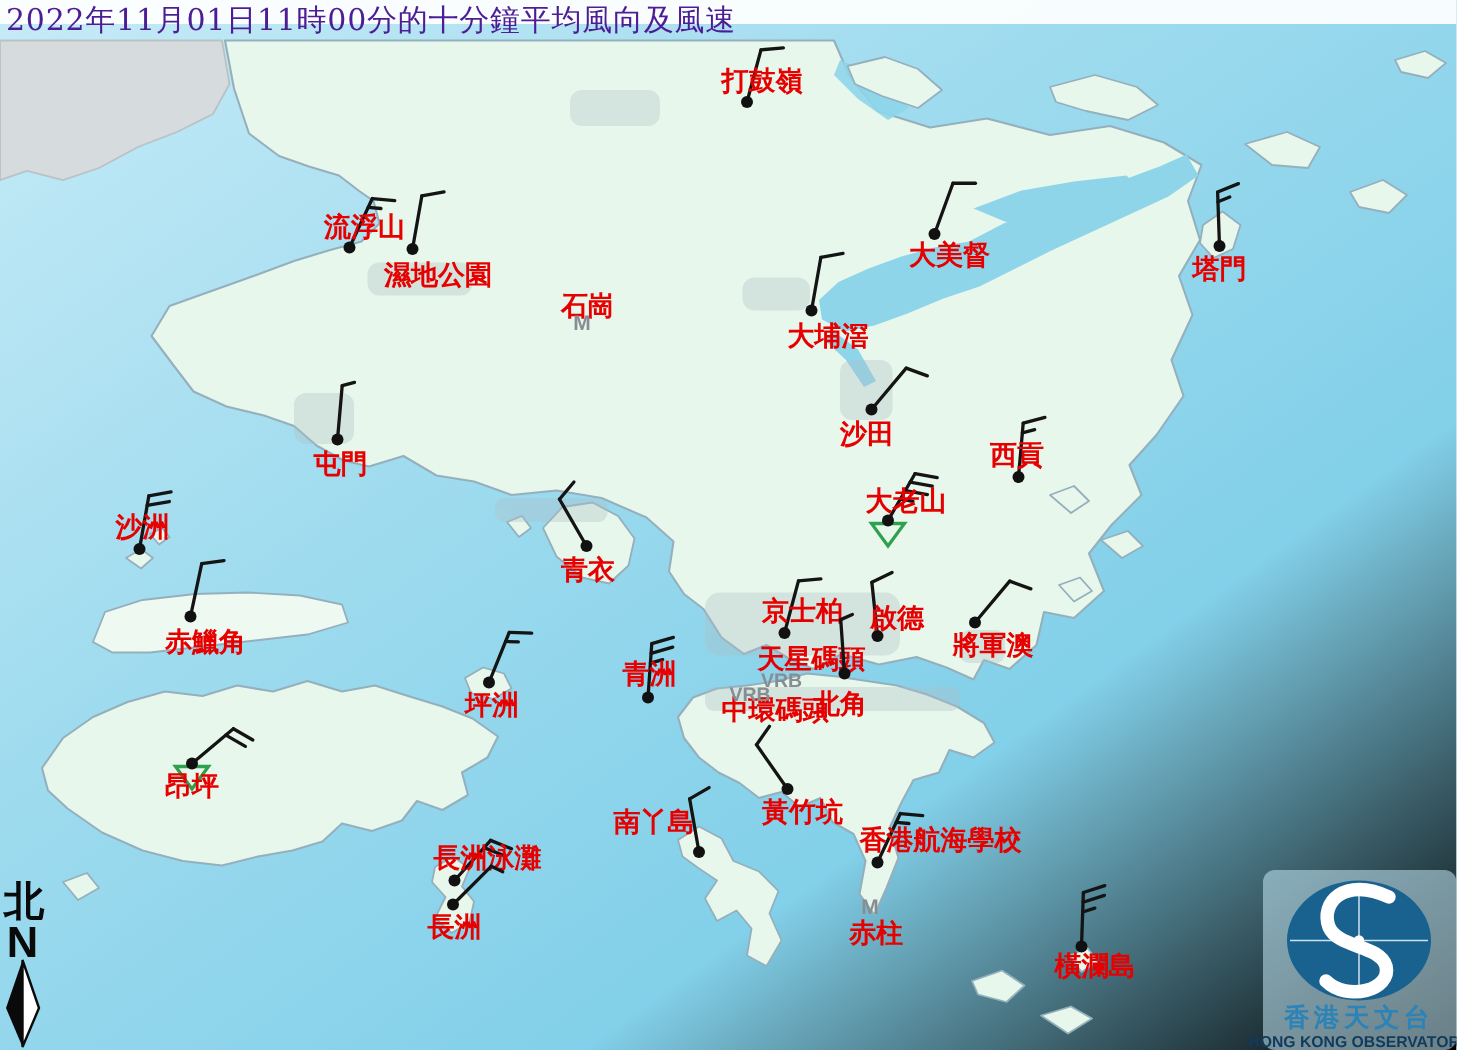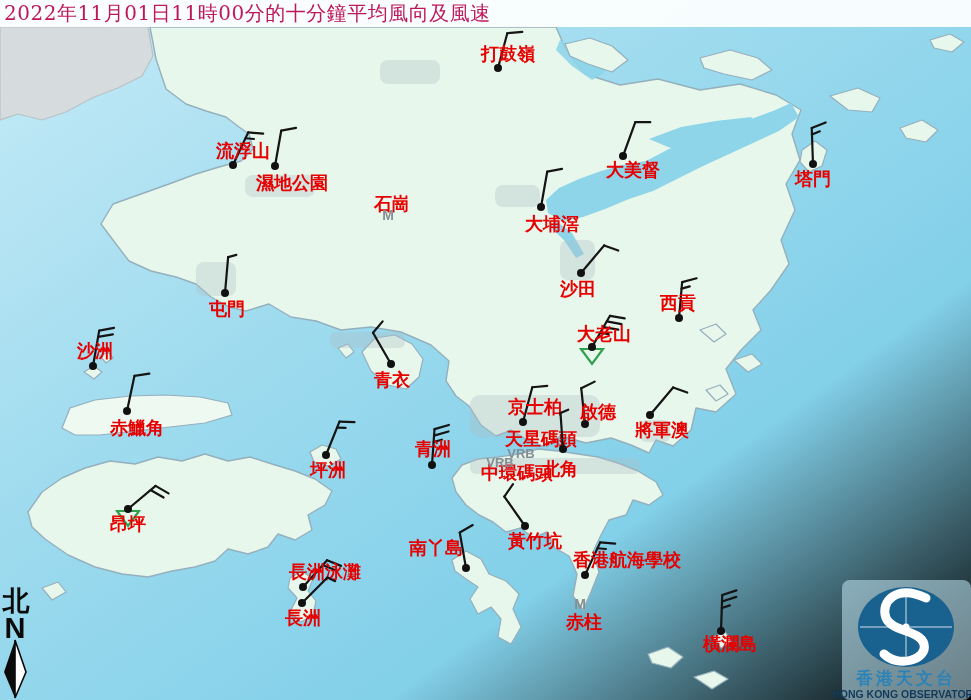--- a/index.html
+++ b/index.html
@@ -1,20 +1,20 @@
 <!DOCTYPE html>
 <html><head>
 <meta charset="utf-8">
 <style>
   html,body{margin:0;padding:0;background:#dfeef5;}
   .stage{position:relative;width:971px;height:700px;overflow:hidden;
          font-family:"Liberation Sans","DejaVu Sans",sans-serif;}
   .stage svg{position:absolute;top:0;left:0;}
-  .titlebar{position:absolute;top:0;left:0;width:100%;height:27px;box-sizing:border-box;
-            background:rgba(255,255,255,.92);color:#be185d;padding-left:4px;
+  .titlebar{position:absolute;top:0;left:0;width:100%;height:16px;box-sizing:border-box;
+            background:rgba(255,255,255,.92);color:#4c1d95;padding-left:4px;
             font:20px/27px "DejaVu Serif","Liberation Serif",serif;letter-spacing:.5px;
             white-space:nowrap;z-index:5;}
 </style>
 </head>
 <body>
 
 <div class="stage">
 
   <svg width="971" height="700" viewBox="0 0 971 700">
     <defs>

